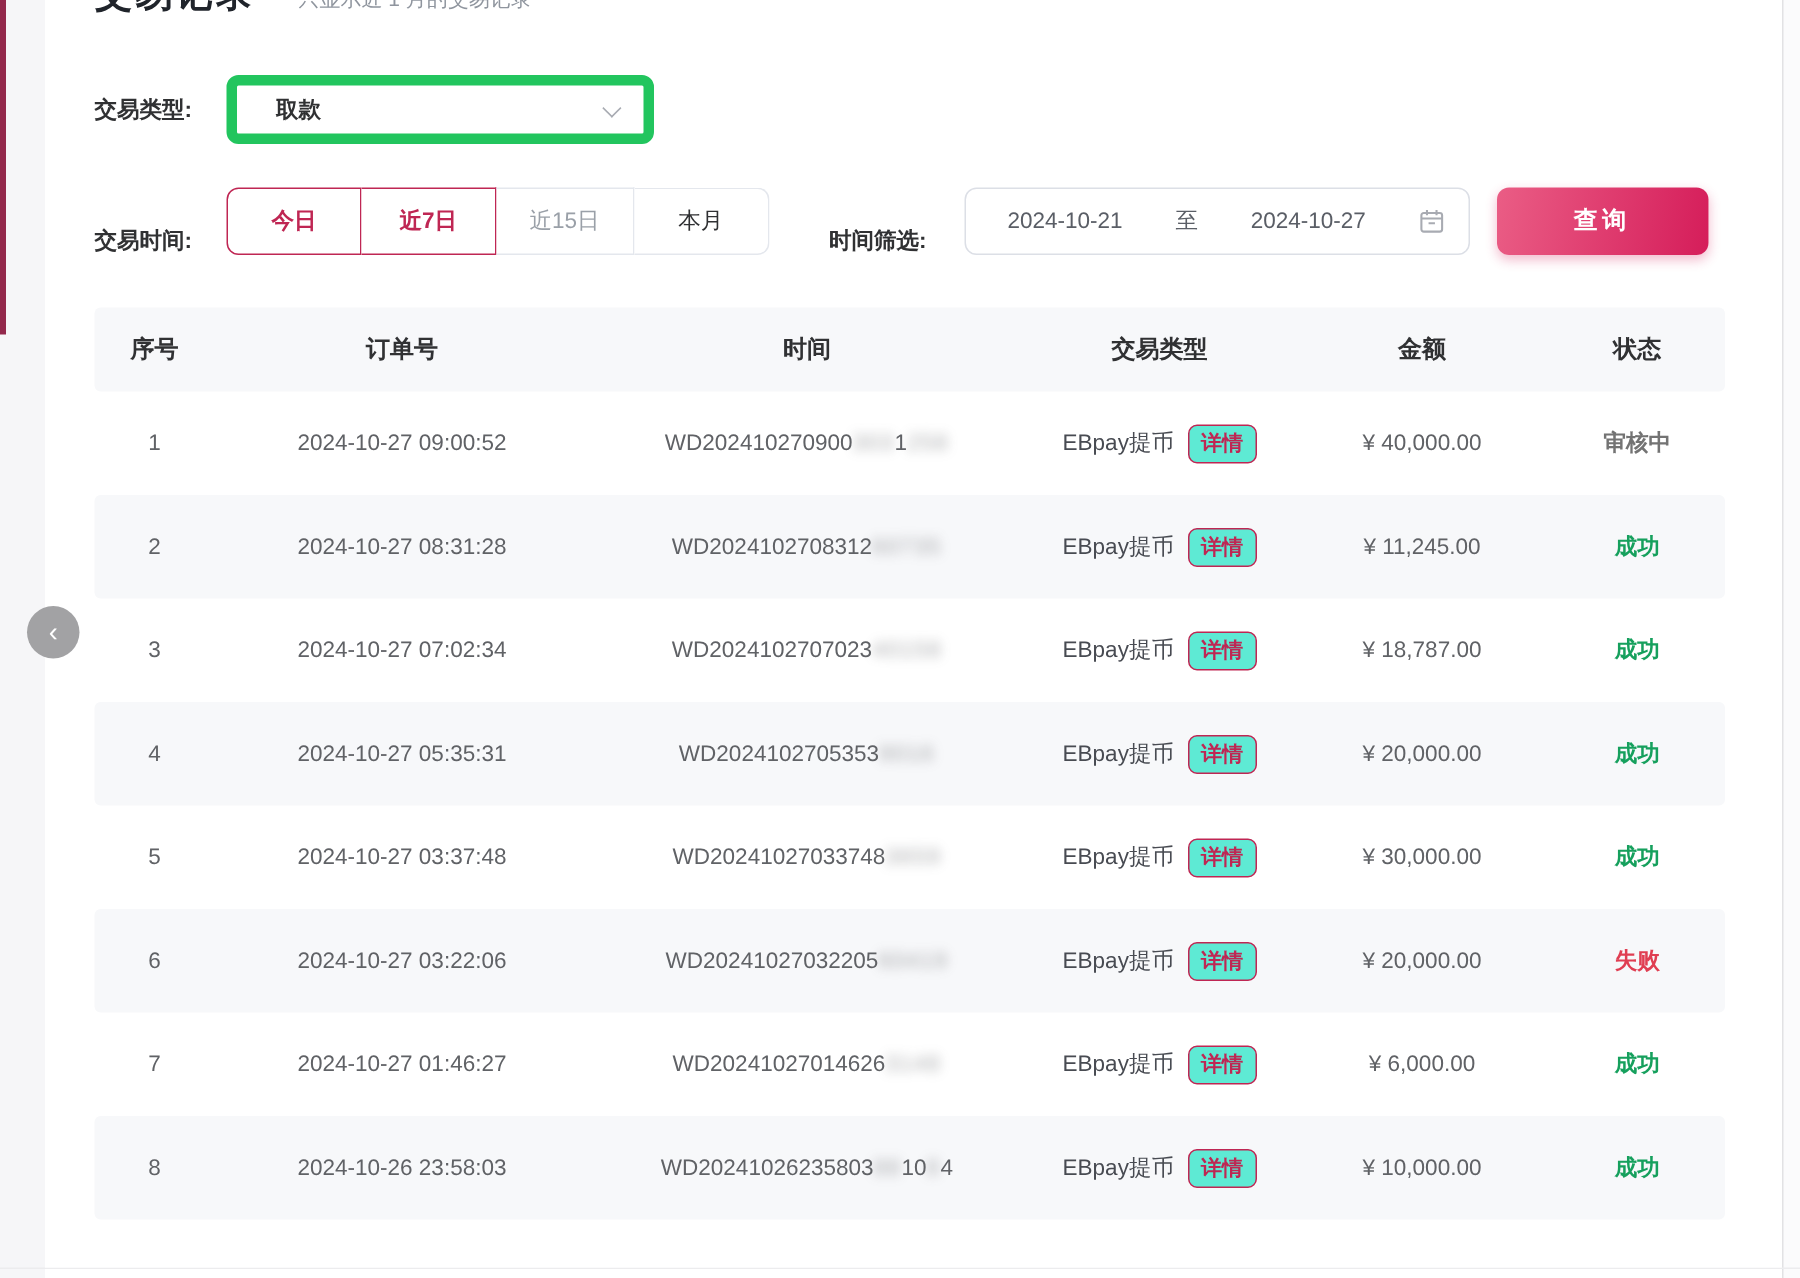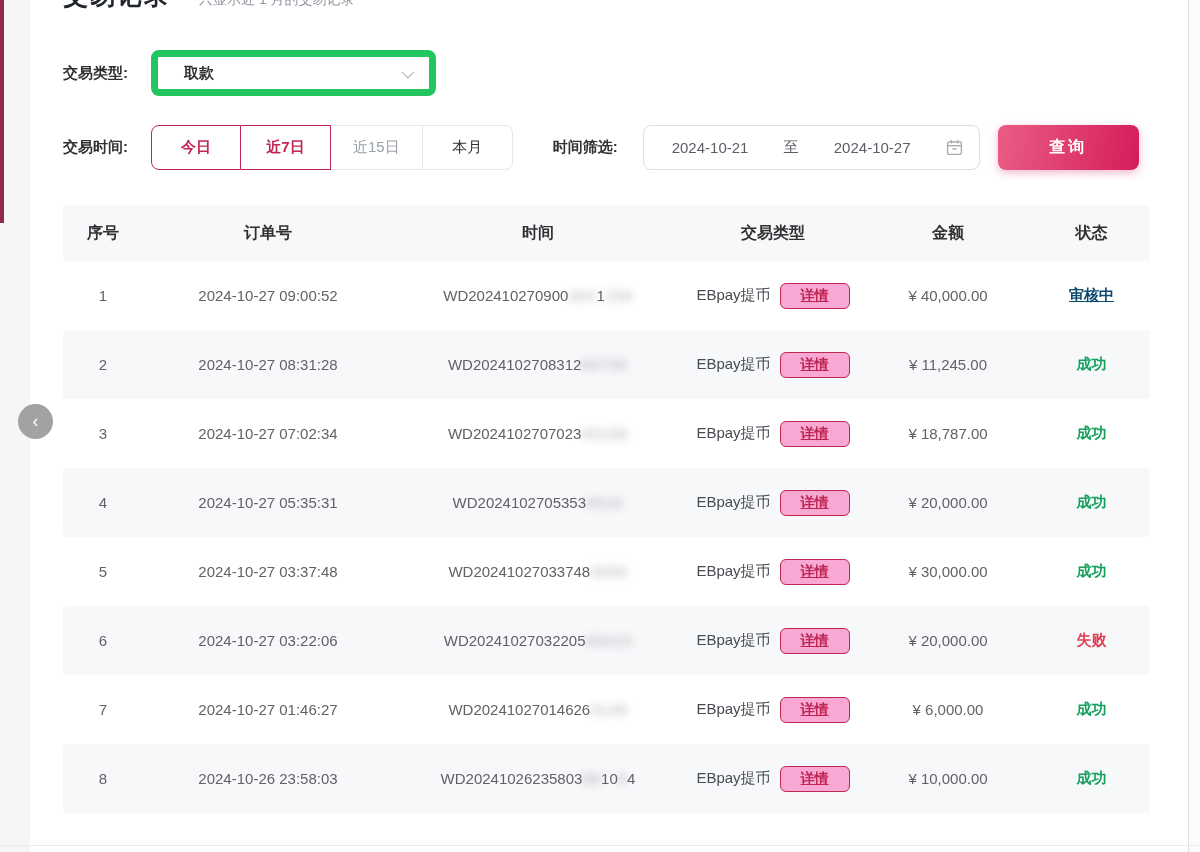--- a/index.html
+++ b/index.html
@@ -23,21 +23,21 @@
   
   .filter-row1 { margin-top:37px; display:flex; align-items:center; }
   .f-label { font-size:15px; color:#303133; font-weight:bold; width:88px; flex:none; }
   .type-select { width:285px; height:46px; border:7px solid #22c55e; border-radius:8px; background:#fff;
     display:flex; align-items:center; padding:0 18px 0 26px; cursor:pointer; }
   .type-select .val { font-size:15px; font-weight:bold; color:#303133; flex:1; }
   .chev-down { width:9px; height:9px; border-right:1.6px solid #a8abb2; border-bottom:1.6px solid #a8abb2;
     transform:rotate(45deg) translateY(-2px); }
 
   
-  .filter-row2 { margin-top:29px; display:flex; align-items:center; }
+  .filter-row2 { margin-top:29px; display:flex; align-items:flex-end; }
   .quick-group { display:flex; height:45px; border-radius:8px; }
   .quick-btn { min-width:90px; padding:0 22px; display:flex; align-items:center; justify-content:center;
     font-size:15px; background:#fff; border:1px solid #e4e7ed; border-left-width:0; cursor:pointer; color:#303133; }
   .quick-btn:first-child { border-left-width:1px; border-radius:8px 0 0 8px; }
   .quick-btn:last-child { border-radius:0 8px 8px 0; }
   .quick-btn.muted { color:#9aa0a8; }
   .quick-btn.active { border:1.5px solid #bf2653; color:#bf2653; font-weight:bold; }
   .quick-btn.active + .quick-btn.active { border-left-width:0; }
   .range-label { margin-left:40px; width:90px; }
   .date-box { width:337px; height:45px; border:1px solid #dcdfe6; border-radius:8px; background:#fff;
@@ -54,22 +54,22 @@
   .tr { display:grid; grid-template-columns:80px 250px 290px 180px 170px 117px; align-items:center; }
   .thead { height:56px; background:#f7f8fa; border-radius:4px; }
   .thead .th { text-align:center; font-size:16px; font-weight:bold; color:#303133; }
   .row { height:69px; font-size:15px; color:#606266; }
   .row.alt { background:#f7f8fa; border-radius:4px; }
   .td { text-align:center; }
   .td.order { color:#606266; white-space:nowrap; }
   .masked { filter:blur(4px); opacity:.55; letter-spacing:1px; }
   .type-cell { display:flex; align-items:center; justify-content:center; gap:9px; color:#484b52; }
   .detail-btn { display:inline-block; border:1px solid #bf2653; color:#bf2653; font-weight:bold;
-    font-size:14px; border-radius:6px; padding:3px 20px; background:#f9a8d4; cursor:pointer;text-decoration:underline; }
-  .st-review { color:#0c4a6e; font-weight:bold;text-decoration:underline; }
+    font-size:14px; border-radius:6px; padding:3px 8px; background:#5eead4; cursor:pointer; }
+  .st-review { color:#737373; font-weight:bold; }
   .st-success { color:#16a05d; font-weight:bold; }
   .st-fail { color:#e03e52; font-weight:bold; }
 </style>
 </head>
 <body>
 
 <div class="left-rail"></div>
 <div class="red-strip"></div>
 <div class="right-rail"></div>
 <div class="bottom-line"></div>

